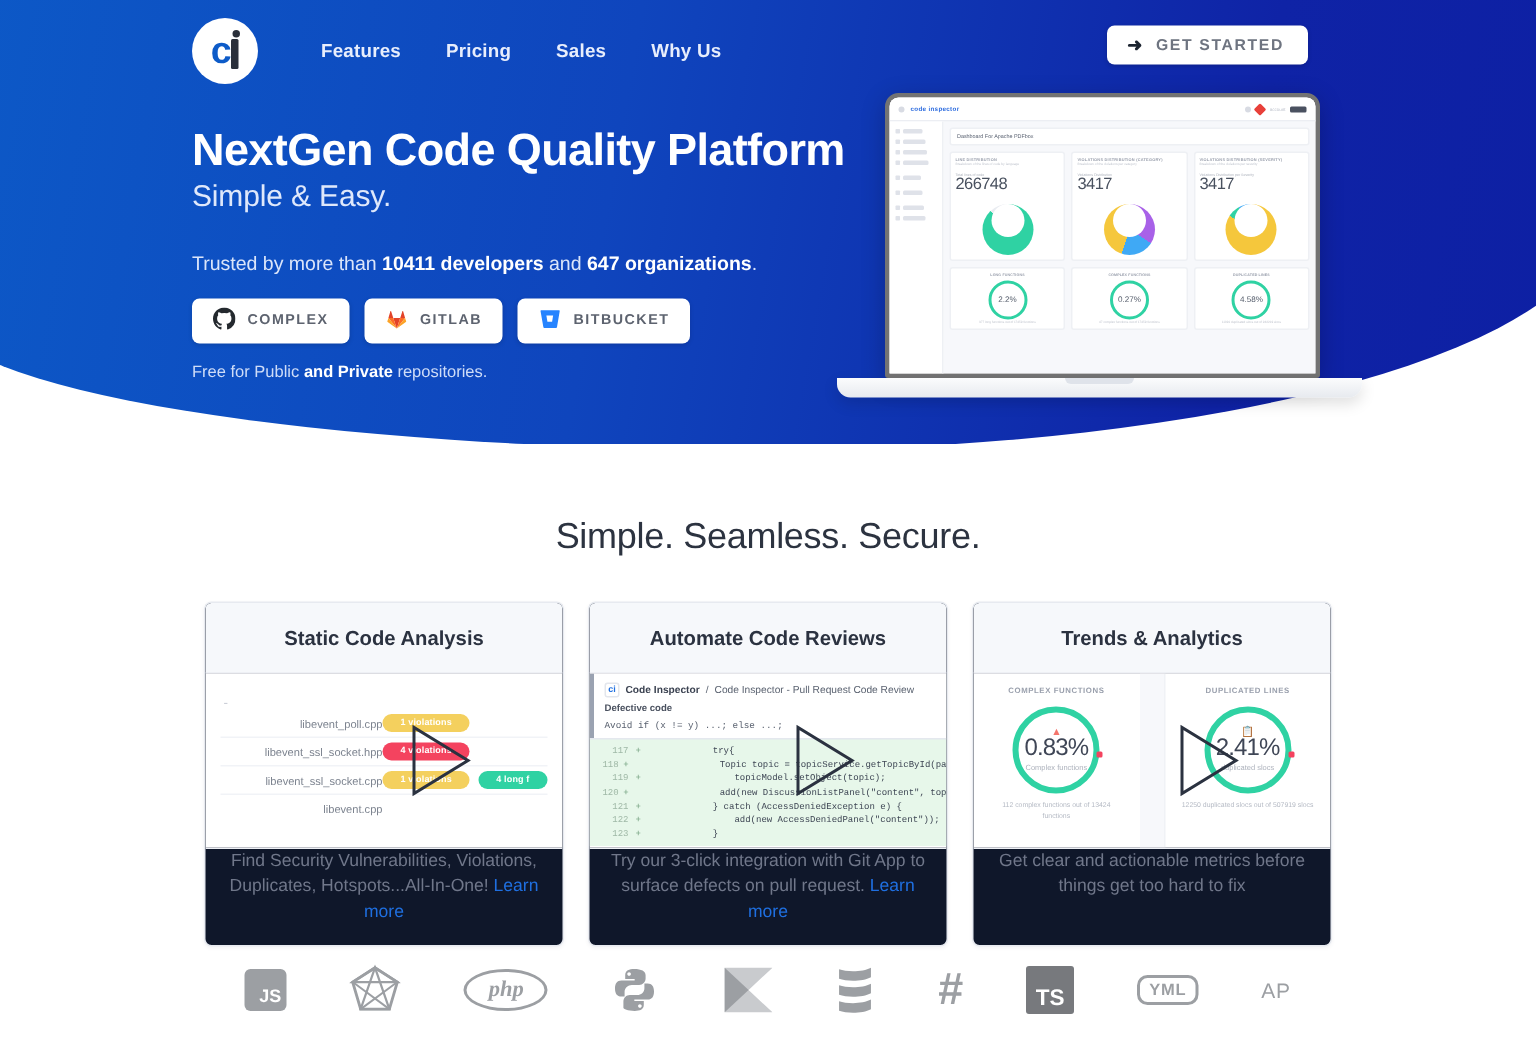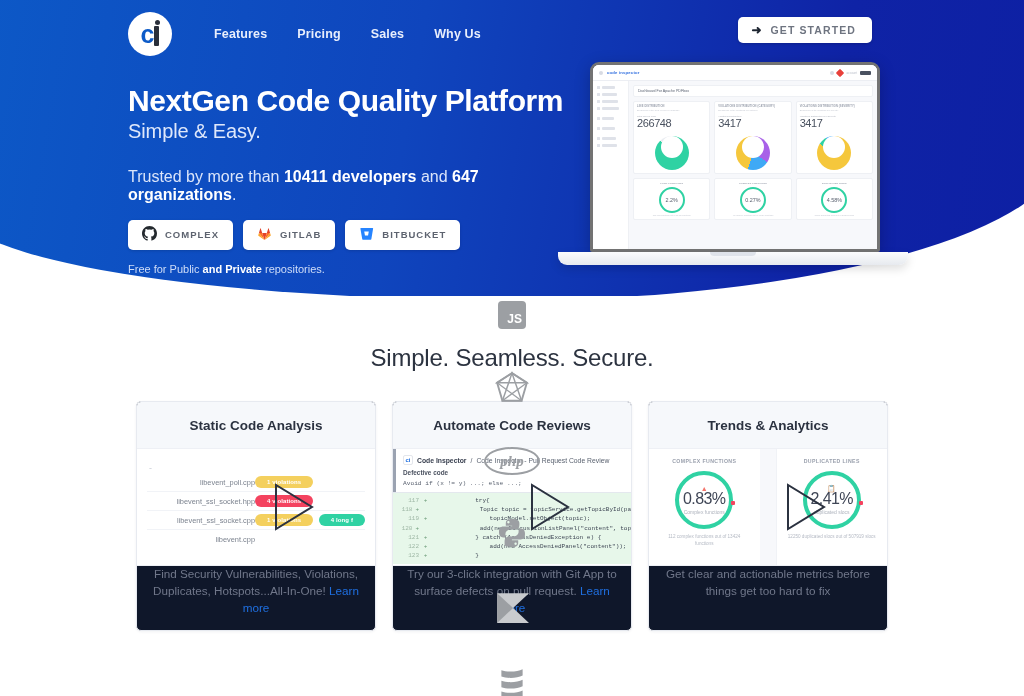--- a/index.html
+++ b/index.html
@@ -59,21 +59,21 @@
   
   .hero-copy { position: absolute; left: 128px; top: 84px; width: 440px; }
   .h1 {
     font-size: 30px; font-weight: bold; color: #ffffff;
     letter-spacing: -.4px; line-height: 1.12;
   }
   .h2 {
     font-size: 20px; color: #dfe8fb; font-weight: normal;
     margin-top: 2px; letter-spacing: -.1px;
   }
-  .trusted { margin-top: 25px; font-size: 16px; color: #dbe5fa; }
+  .trusted { margin-top: 25px; font-size: 13px; color: #dbe5fa; }
   .trusted b { color: #ffffff; }
   .repo-btns { display: flex; gap: 10px; margin-top: 16px; }
   .repo-btn {
     background: #fff; border-radius: 5px; height: 30px;
     display: flex; align-items: center; gap: 8px; padding: 0 14px;
     font-size: 9.5px; font-weight: bold; color: #5d636f; letter-spacing: 1px;
     box-shadow: 0 1px 3px rgba(0,0,0,.15);
   }
   .free-note { margin-top: 13px; font-size: 11px; color: #cfddf8; }
   .free-note b { color: #ffffff; }
@@ -237,24 +237,23 @@
   .t-val { font-size: 16px; color: #3f4656; letter-spacing: -.6px; line-height: 1; }
   .t-cap { font-size: 5px; color: #aeb3bd; margin-top: 2px; }
   .t-marker {
     position: absolute; right: -6px; top: 26px; width: 4px; height: 4px;
     background: #f4435f; border-radius: 1px;
   }
   .t-foot { font-size: 4.6px; color: #b5bac4; line-height: 1.5; padding: 0 6px; }
 
   
   .logos {
-    position: absolute; left: 0; top: 600px; width: 1024px; height: 72px;
+    position: absolute; left: 0; top: 624px; width: 1024px; height: 72px;
     display: flex; align-items: center; justify-content: center; gap: 42px;
     color: #9c9fa3;
-    flex-direction: column;
   }
   .lg { display: flex; align-items: center; justify-content: center; height: 44px; }
   .lg-js {
     width: 28px; height: 28px; background: #9c9fa3; border-radius: 4px;
     color: #fff; font: bold 12px "Liberation Sans", sans-serif;
     display: flex; align-items: flex-end; justify-content: flex-end;
     padding: 0 4px 3px 0;
   }
   .lg-ts {
     width: 32px; height: 32px; background: #77797d; border-radius: 2px;

